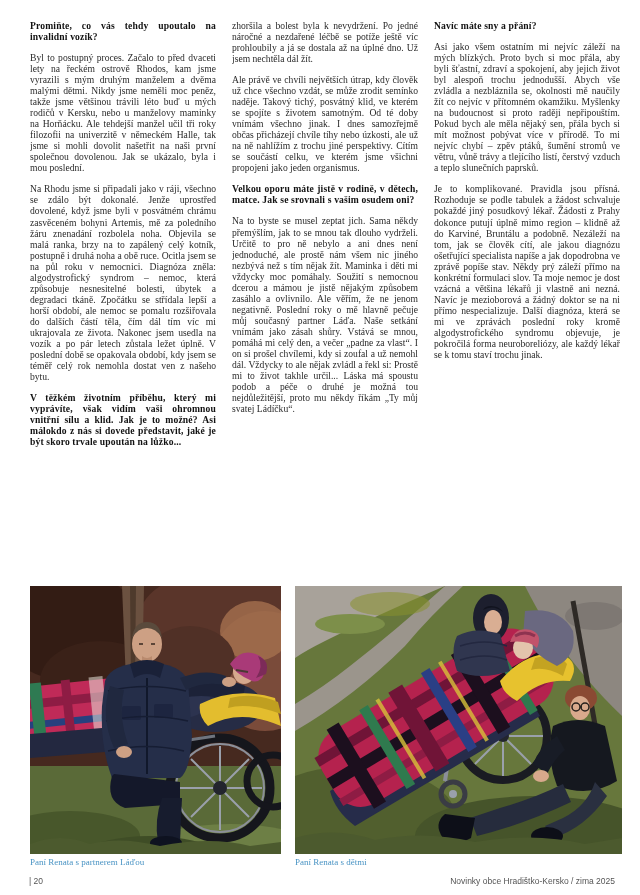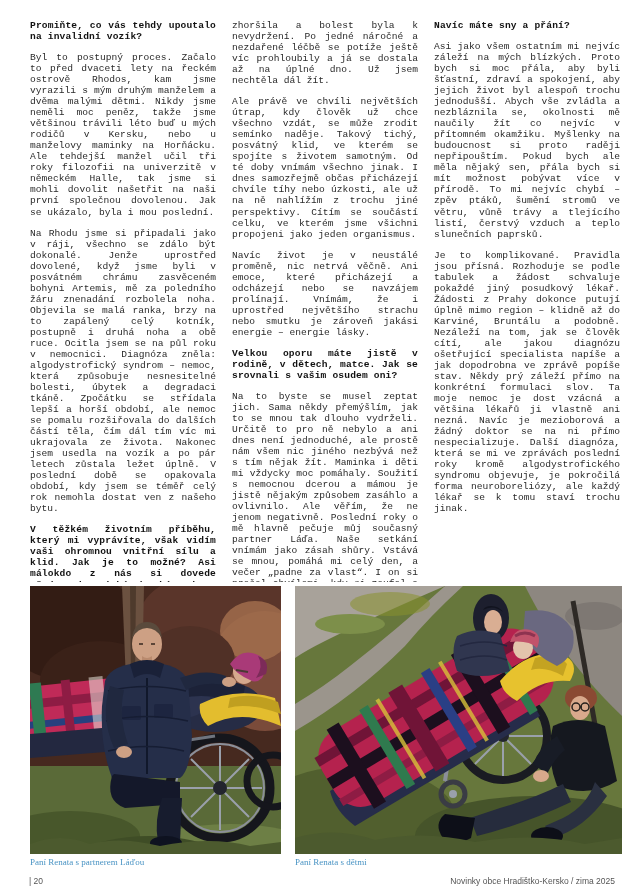--- a/index.html
+++ b/index.html
@@ -13,21 +13,21 @@
   .content{
     position:absolute;left:30px;top:20px;width:592px;height:562px;
     display:flex;gap:16px;
   }
   .col{
     width:186px;height:562px;overflow:hidden;
     text-align:justify;
     font-size:9.6px;line-height:1.15;
     color:#2a2a2a;
   }
-  .block{margin:0 0 10px 0;font-family:Liberation Mono, monospace;}
+  .block{margin:0 0 10px 0;}
   .heading{font-weight:bold;color:#121212;letter-spacing:0.15px;}
   .photos{
     position:absolute;left:30px;top:586px;width:492px;
     display:flex;gap:14px;
   }
   figure{margin:0;padding:0;}
   .photo-frame{overflow:hidden;position:relative;background:#55663a;}
   .photo-left .photo-frame{width:251px;height:268px;}
   .photo-right .photo-frame{width:327px;height:268px;}
   .photo-frame svg{display:block;}
@@ -53,21 +53,20 @@
     <div class="col">
       <p class="block heading">Promiňte, co vás tehdy upoutalo na invalidní vozík?</p>
       <p class="block para">Byl to postupný proces. Začalo to před dvaceti lety na řeckém ostrově Rhodos, kam jsme vyrazili s mým druhým manželem a dvěma malými dětmi. Nikdy jsme neměli moc peněz, takže jsme většinou trávili léto buď u mých rodičů v Kersku, nebo u manželovy maminky na Horňácku. Ale tehdejší manžel učil tři roky filozofii na univerzitě v německém Halle, tak jsme si mohli dovolit našetřit na naši první společnou dovolenou. Jak se ukázalo, byla i mou poslední.</p>
       <p class="block para">Na Rhodu jsme si připadali jako v ráji, všechno se zdálo být dokonalé. Jenže uprostřed dovolené, když jsme byli v posvátném chrámu zasvěceném bohyni Artemis, mě za poledního žáru znenadání rozbolela noha. Objevila se malá ranka, brzy na to zapálený celý kotník, postupně i druhá noha a obě ruce. Ocitla jsem se na půl roku v nemocnici. Diagnóza zněla: algodystrofický syndrom – nemoc, která způsobuje nesnesitelné bolesti, úbytek a degradaci tkáně. Zpočátku se střídala lepší a horší období, ale nemoc se pomalu rozšiřovala do dalších částí těla, čím dál tím víc mi ukrajovala ze života. Nakonec jsem usedla na vozík a po pár letech zůstala ležet úplně. V poslední době se opakovala období, kdy jsem se téměř celý rok nemohla dostat ven z našeho bytu.</p>
       <p class="block heading">V těžkém životním příběhu, který mi vyprávíte, však vidím vaši ohromnou vnitřní sílu a klid. Jak je to možné? Asi málokdo z nás si dovede představit, jaké je být skoro trvale upoután na lůžko...</p>
     </div>
 
     <div class="col">
       <p class="block para">zhoršila a bolest byla k nevydržení. Po jedné náročné a nezdařené léčbě se potíže ještě víc prohloubily a já se dostala až na úplné dno. Už jsem nechtěla dál žít.</p>
       <p class="block para">Ale právě ve chvíli největších útrap, kdy člověk už chce všechno vzdát, se může zrodit semínko naděje. Takový tichý, posvátný klid, ve kterém se spojíte s životem samotným. Od té doby vnímám všechno jinak. I dnes samozřejmě občas přicházejí chvíle tíhy nebo úzkosti, ale už na ně nahlížím z trochu jiné perspektivy. Cítím se součástí celku, ve kterém jsme všichni propojeni jako jeden organismus.</p>
-      <p class="block para">Navíc život je v neustálé proměně, nic netrvá věčně. Ani emoce, které přicházejí a odcházejí nebo se navzájem prolínají. Vnímám, že i uprostřed největšího strachu nebo smutku je zároveň jakási energie – energie lásky.</p>
       <p class="block heading">Velkou oporu máte jistě v rodině, v dětech, matce. Jak se srovnali s vašim osudem oni?</p>
       <p class="block para">Na to byste se musel zeptat jich. Sama někdy přemýšlím, jak to se mnou tak dlouho vydrželi. Určitě to pro ně nebylo a ani dnes není jednoduché, ale prostě nám všem nic jiného nezbývá než s tím nějak žít. Maminka i děti mi vždycky moc pomáhaly. Soužití s nemocnou dcerou a mámou je jistě nějakým způsobem zasáhlo a ovlivnilo. Ale věřím, že ne jenom negativně. Poslední roky o mě hlavně pečuje můj současný partner Láďa. Naše setkání vnímám jako zásah shůry. Vstává se mnou, pomáhá mi celý den, a večer „padne za vlast“. I on si prošel chvílemi, kdy si zoufal a už nemohl dál. Vždycky to ale nějak zvládl a řekl si: Prostě mi to život takhle určil... Láska má spoustu podob a péče o druhé je možná tou nejdůležitější, proto mu někdy říkám „Ty můj svatej Ládíčku“.</p>
     </div>
 
     <div class="col">
       <p class="block heading">Navíc máte sny a přání?</p>
       <p class="block para">Asi jako všem ostatním mi nejvíc záleží na mých blízkých. Proto bych si moc přála, aby byli šťastní, zdraví a spokojení, aby jejich život byl alespoň trochu jednodušší. Abych vše zvládla a nezbláznila se, okolnosti mě naučily žít co nejvíc v přítomném okamžiku. Myšlenky na budoucnost si proto raději nepřipouštím. Pokud bych ale měla nějaký sen, přála bych si mít možnost pobývat více v přírodě. To mi nejvíc chybí – zpěv ptáků, šumění stromů ve větru, vůně trávy a tlejícího listí, čerstvý vzduch a teplo slunečních paprsků.</p>
       <p class="block para">Je to komplikované. Pravidla jsou přísná. Rozhoduje se podle tabulek a žádost schvaluje pokaždé jiný posudkový lékař. Žádosti z Prahy dokonce putují úplně mimo region – klidně až do Karviné, Bruntálu a podobně. Nezáleží na tom, jak se člověk cítí, ale jakou diagnózu ošetřující specialista napíše a jak dopodrobna ve zprávě popíše stav. Někdy prý záleží přímo na konkrétní formulaci slov. Ta moje nemoc je dost vzácná a většina lékařů ji vlastně ani nezná. Navíc je mezioborová a žádný doktor se na ni přímo nespecializuje. Další diagnóza, která se mi ve zprávách poslední roky kromě algodystrofického syndromu objevuje, je pokročilá forma neuroboreliózy, ale každý lékař se k tomu staví trochu jinak.</p>
     </div>
 

